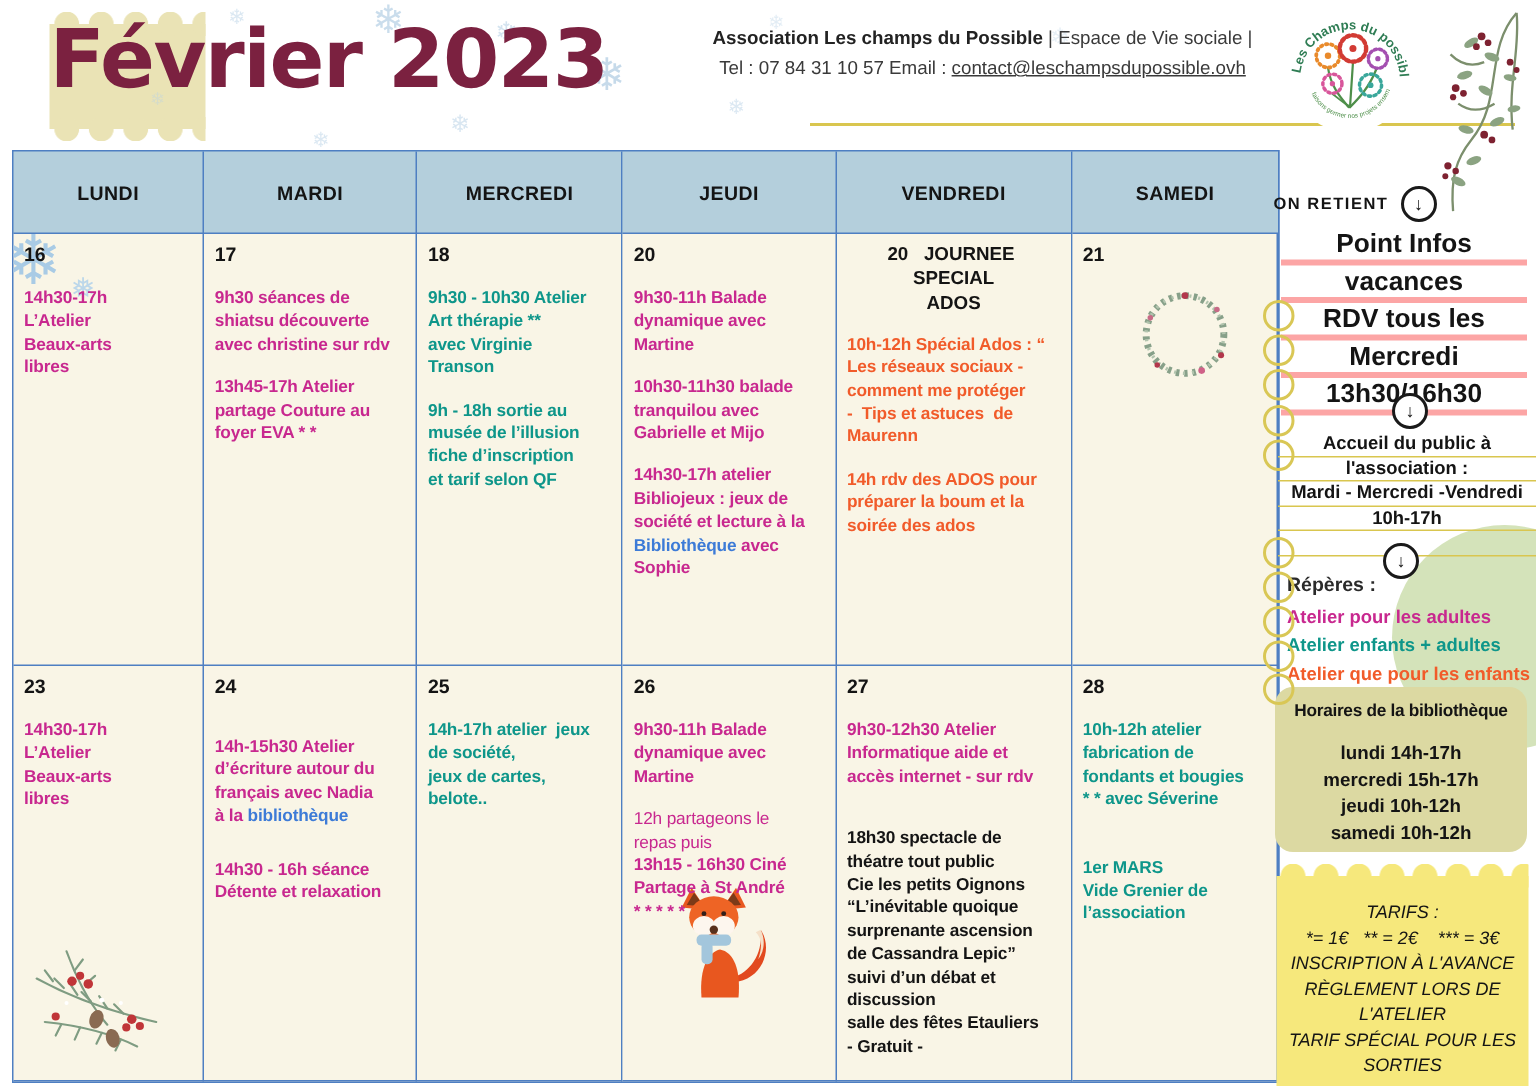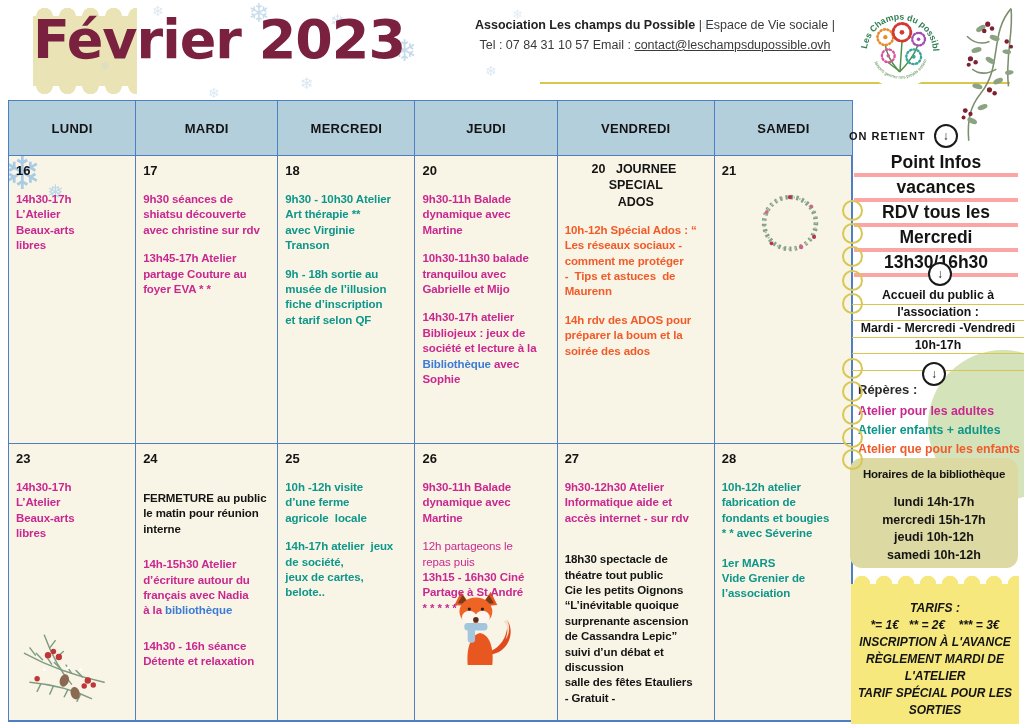--- a/index.html
+++ b/index.html
@@ -32,21 +32,21 @@
   .day-num{position:relative;z-index:1;font-weight:700;font-size:13px;color:#141414;}
   .cell-heading{position:relative;z-index:1;font-weight:700;font-size:12.5px;line-height:1.3;color:#141414;
      text-align:center;white-space:pre-line;}
   .cal-event{position:relative;z-index:1;font-weight:700;font-size:11.5px;line-height:1.34;
      white-space:pre-line;margin-top:13px;letter-spacing:-.1px;}
   .cal-cell[data-day="16"] .cal-event:first-of-type{margin-top:52px;}
   .cal-cell[data-day="23"] .cal-event:first-of-type{margin-top:36px;}
   .cal-cell[data-day="24"] .cal-event:first-of-type{margin-top:24px;}
   .cal-cell[data-day="24"] .cal-event+.cal-event{margin-top:20px;}
   .cal-cell[data-day="27"] .cal-event+.cal-event{margin-top:26px;}
-  .cal-cell[data-day="28"] .cal-event+.cal-event{margin-top:14px;}
+  .cal-cell[data-day="28"] .cal-event+.cal-event{margin-top:30px;}
   .c-pink{color:#c8288f;}
   .c-pink-light{color:#c8288f;font-weight:400;}
   .c-teal{color:#0e968a;}
   .c-orange{color:#f15b2a;}
   .c-black{color:#141414;}
   .c-blue{color:#3d7bd7;}
   
   .decor{position:absolute;z-index:0;pointer-events:none;}
   .decor-snowflake{top:-10px;left:-6px;font-size:46px;color:#a9cbe5;}
   .decor-snowflake .sf2{position:absolute;left:44px;top:34px;font-size:20px;color:#bcd7ea;}
@@ -72,21 +72,21 @@
   .rep-item{font-weight:700;font-size:12.3px;line-height:19px;white-space:nowrap;}
   .horaires{position:absolute;left:850px;top:458px;width:168px;height:110px;background:#dcd9a2;
      border-radius:12px;z-index:2;text-align:center;color:#141414;}
   .horaires .ht{font-weight:700;font-size:11.5px;letter-spacing:-.2px;padding-top:10px;}
   .horaires .hl{font-weight:700;font-size:12.5px;line-height:17.5px;}
   .horaires .hl:first-of-type{margin-top:14px;}
   .tarifs{position:absolute;left:851px;top:584px;width:168px;height:140px;background:#f6e87c;z-index:2;
      text-align:center;}
   .tarifs::before{content:"";position:absolute;top:-8px;left:0;right:0;height:16px;
      background-image:radial-gradient(circle,#f6e87c 8px,rgba(0,0,0,0) 8.5px);background-size:22px 16px;background-repeat:repeat-x;}
-  .tarifs .tl{font-style:italic;font-weight:700;font-size:12px;line-height:17px;color:#141414;text-align:center;}
+  .tarifs .tl{font-style:italic;font-weight:400;font-size:12px;line-height:17px;color:#141414;text-align:center;}
   .tarifs .tl:first-child{margin-top:16px;}
   .ring{position:absolute;width:17px;height:17px;border:2.5px solid #d9c755;border-radius:50%;z-index:3;background:transparent;}
 </style>
 </head>
 <body>
 
 <div class="title-patch"></div>
 <h1 class="month-title">Février 2023</h1>
 
 <div class="assoc">
@@ -264,30 +264,26 @@
           </g>
           <g fill="#ffffff">
             <circle cx="56" cy="44" r="1.8"></circle>
             <circle cx="30" cy="46" r="1.5"></circle>
             <circle cx="70" cy="46" r="1.5"></circle>
           </g>
         </svg></div><span class="day-num">23</span><div class="cal-event"><span class="seg c-pink">14h30-17h
 L’Atelier
 Beaux-arts
 libres</span></div></div>
-    <div class="cal-cell" data-day="24"><span class="day-num">24</span><div class="cal-event"><span class="seg c-black">FERMETURE au public
-le matin pour réunion
-interne</span></div><div class="cal-event"><span class="seg c-pink">14h-15h30 Atelier
+    <div class="cal-cell" data-day="24"><span class="day-num">24</span><div class="cal-event"><span class="seg c-pink">14h-15h30 Atelier
 d’écriture autour du
 français avec Nadia
  à la </span><span class="seg c-blue">bibliothèque</span></div><div class="cal-event"><span class="seg c-pink">14h30 - 16h séance
 Détente et relaxation</span></div></div>
-    <div class="cal-cell" data-day="25"><span class="day-num">25</span><div class="cal-event"><span class="seg c-teal">10h -12h visite
-d’une ferme
-agricole&nbsp; locale</span></div><div class="cal-event"><span class="seg c-teal">14h-17h atelier&nbsp; jeux
+    <div class="cal-cell" data-day="25"><span class="day-num">25</span><div class="cal-event"><span class="seg c-teal">14h-17h atelier&nbsp; jeux
 de société,
  jeux de cartes,
 belote..</span></div></div>
     <div class="cal-cell" data-day="26"><div class="decor decor-fox"><svg viewBox="0 0 90 100" width="74" height="84">
           <path d="M60 82 C80 78 88 55 78 40 C80 62 68 76 52 80 Z" fill="#e2491f"></path>
           <path d="M78 40 C82 48 81 58 76 64 C80 52 78 46 74 42 Z" fill="#f5e0c8"></path>
           <path d="M30 95 C28 70 36 58 45 56 C56 58 62 72 60 95 Z" fill="#e8571f"></path>
           <polygon points="22,6 34,24 14,22" fill="#e8571f"></polygon>
           <polygon points="58,6 46,24 66,22" fill="#e8571f"></polygon>
           <polygon points="24,10 32,21 18,20" fill="#7c3a18"></polygon>
@@ -374,21 +370,21 @@
       <div class="hl">mercredi 15h-17h</div>
       <div class="hl">jeudi 10h-12h</div>
       <div class="hl">samedi 10h-12h</div>
     </div>
 </div>
 
 <div class="tarifs" id="tarifs">
     <div class="tl">TARIFS :</div>
     <div class="tl">*= 1€&nbsp;&nbsp; ** = 2€&nbsp;&nbsp;&nbsp; *** = 3€</div>
     <div class="tl">INSCRIPTION À L'AVANCE</div>
-    <div class="tl">RÈGLEMENT MARDI DE L'ATELIER</div>
+    <div class="tl">RÈGLEMENT LORS DE L'ATELIER</div>
     <div class="tl">TARIF SPÉCIAL POUR LES SORTIES</div>
   </div>
 
 <div id="rings">
     <div class="ring" style="left: 842px; top: 200px;"></div>
     <div class="ring" style="left: 842px; top: 223px;"></div>
     <div class="ring" style="left: 842px; top: 246px;"></div>
     <div class="ring" style="left: 842px; top: 270px;"></div>
     <div class="ring" style="left: 842px; top: 293px;"></div>
     <div class="ring" style="left: 842px; top: 358px;"></div>

